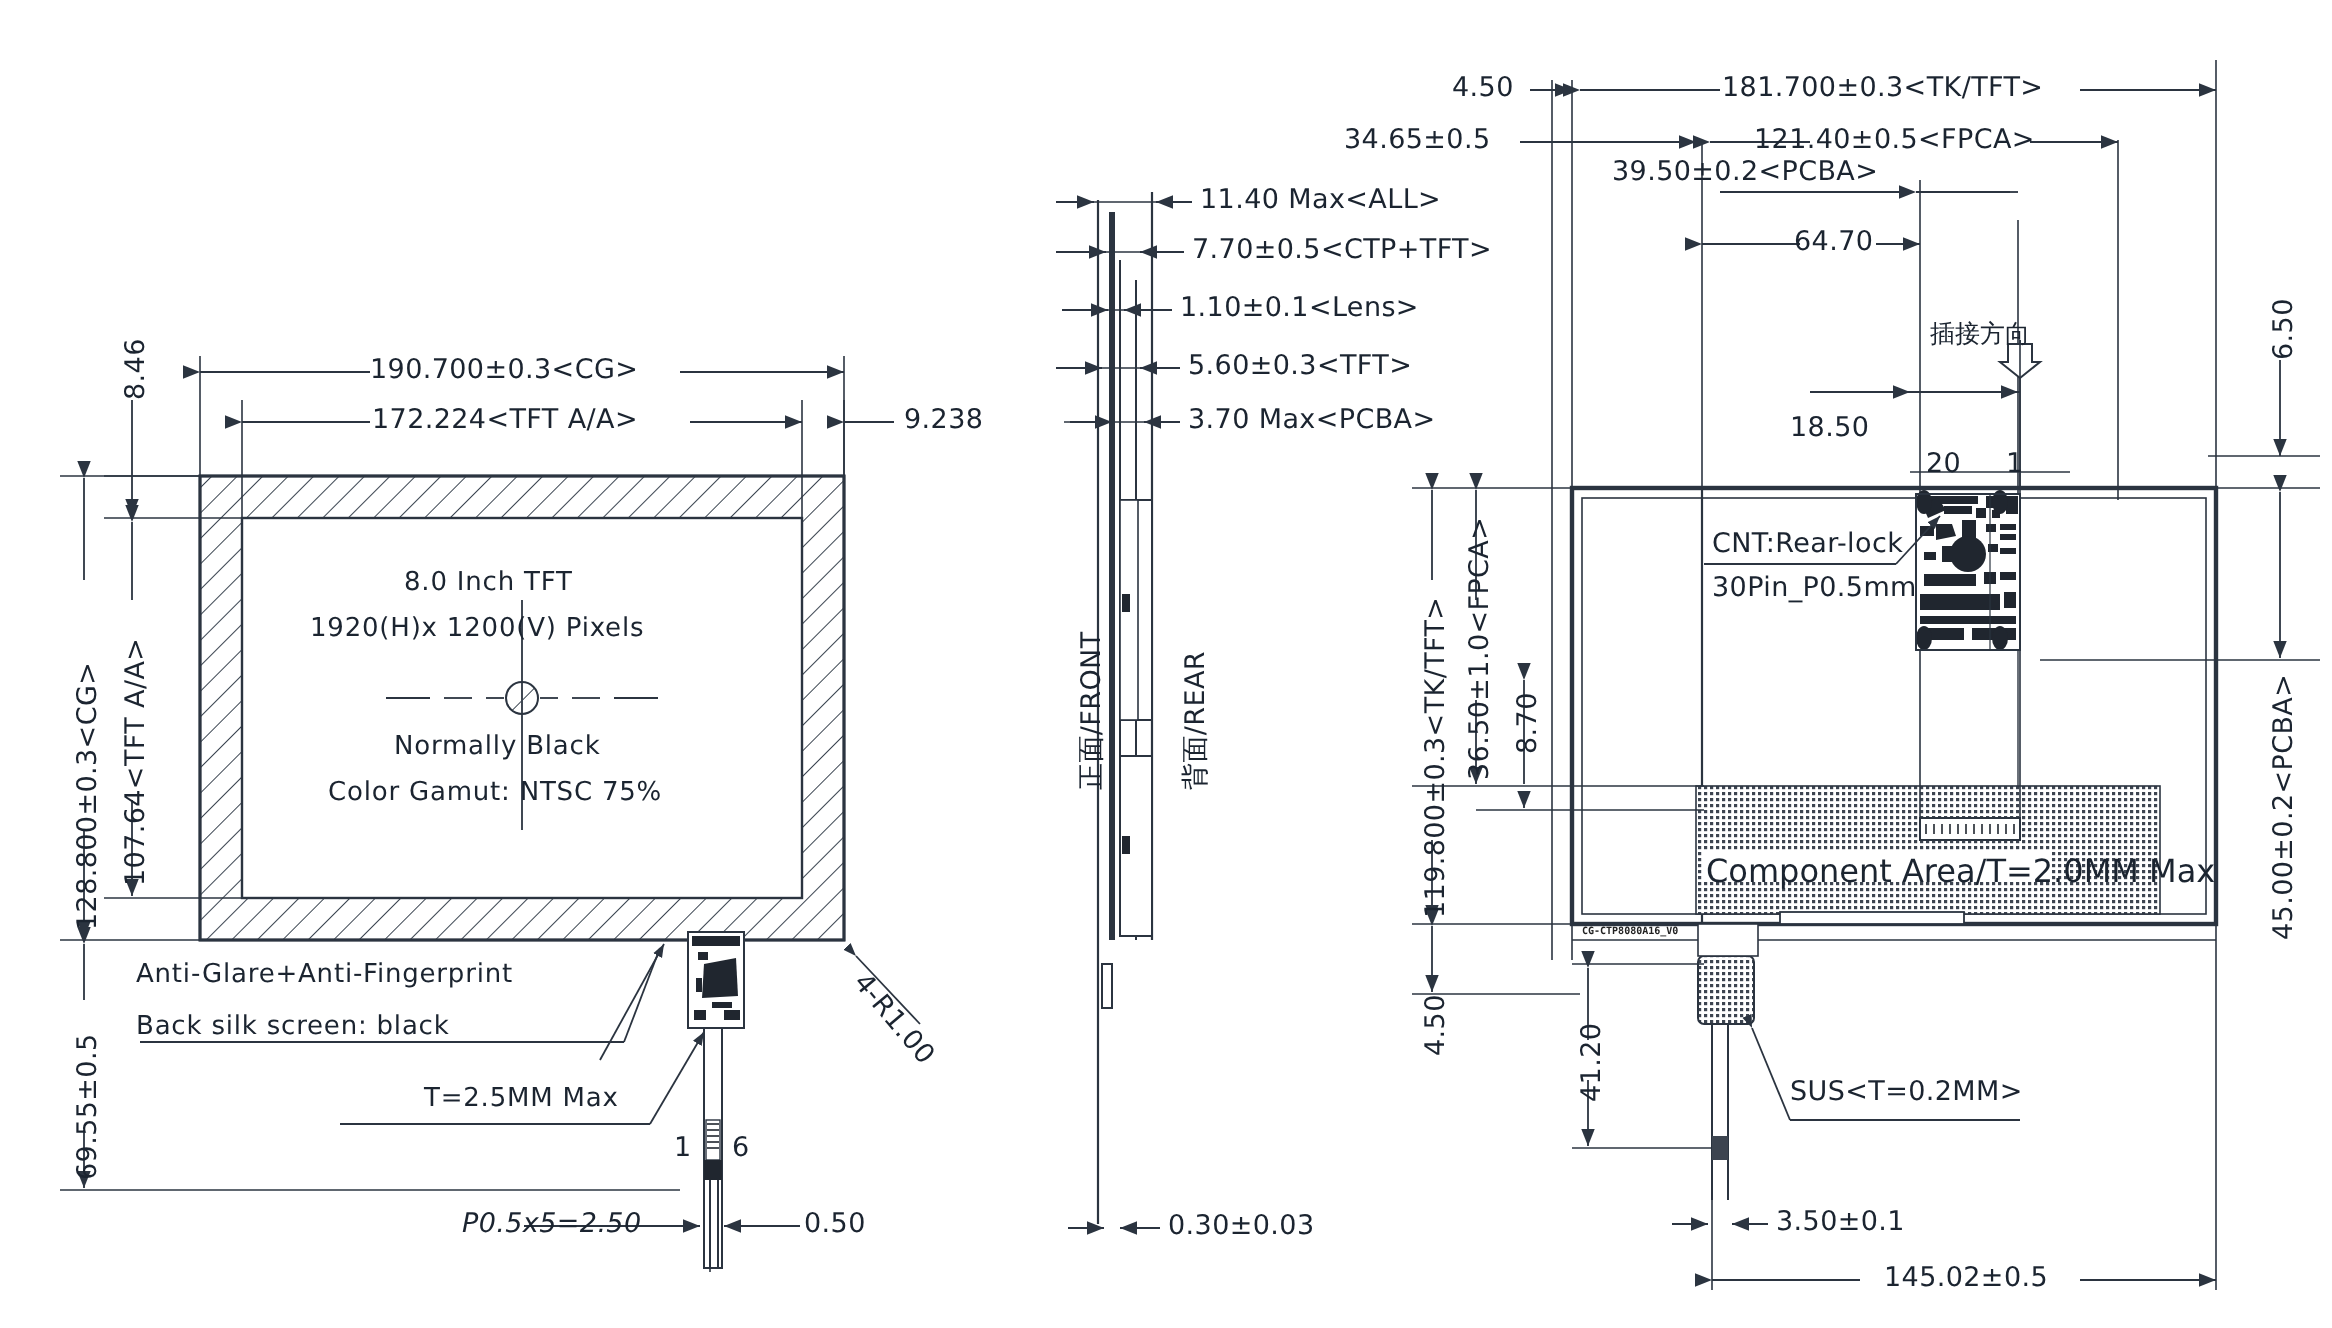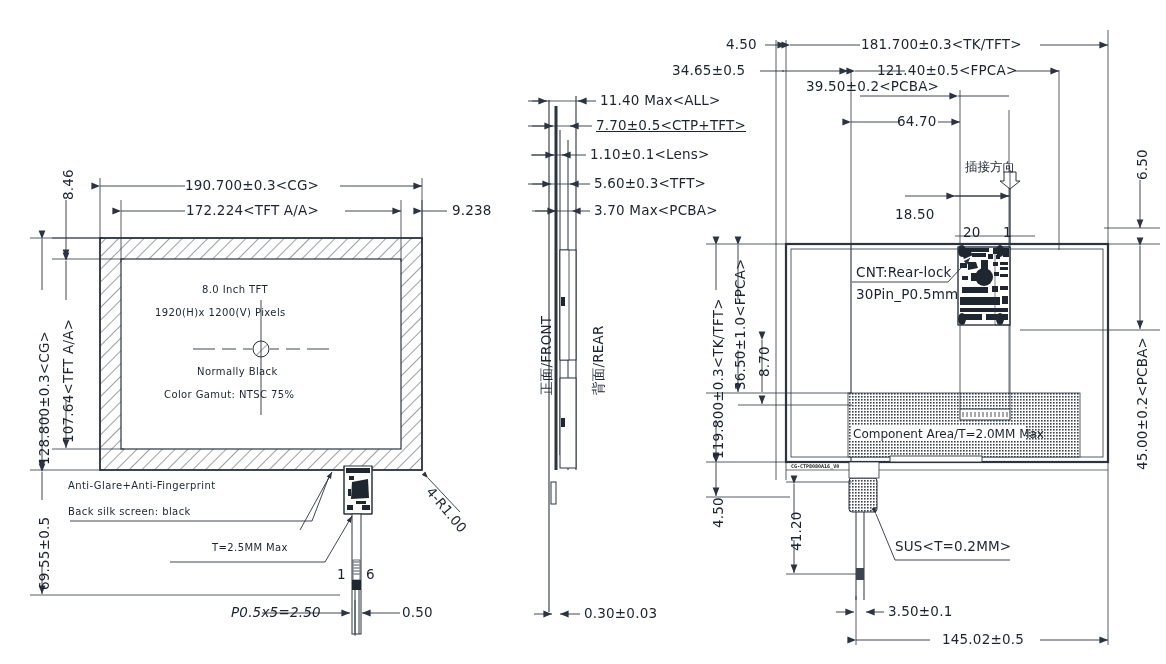--- a/index.html
+++ b/index.html
@@ -5,22 +5,22 @@
   html,body{margin:0;padding:0;background:#ffffff;}
   body{
     width:1166px;height:664px;position:relative;overflow:hidden;
     font-family:"DejaVu Sans",sans-serif;
     color:#1b2430;
   }
   #stage{position:absolute;left:0;top:0;width:1166px;height:664px;}
   svg.layer{position:absolute;left:0;top:0;width:1166px;height:664px;}
   .txt{position:absolute;white-space:pre;font-family:"DejaVu Sans",sans-serif;color:#1b2430;line-height:1;}
   .d{font-size:13.5px;letter-spacing:0.2px;}
-  .dsm{font-size:12px;}
-  .note{font-size:10px;letter-spacing:0.4px;}
+  .dsm{font-size:16px;}
+  .note{font-size:13px;letter-spacing:0.4px;}
   .tiny{font-size:5px;letter-spacing:0px;color:#222;font-weight:bold;}
   .cn{font-size:12.5px;}
   .rot90{transform-origin:0 0;transform:rotate(-90deg);}
   .rotd{transform-origin:0 0;transform:rotate(50deg);}
   .mono{font-family:"DejaVu Sans Mono",monospace;}
 </style>
 </head>
 <body>
 
 <div id="stage">
@@ -332,21 +332,21 @@
   <div class="txt note" style="left:212px;top:543px;">T=2.5MM Max</div>
 
   <div class="txt d" style="left:337px;top:568px;">1</div>
   <div class="txt d" style="left:366px;top:568px;">6</div>
 
   <div class="txt d" style="left:231px;top:606px;font-style:italic;">P0.5x5=2.50</div>
   <div class="txt d" style="left:402px;top:606px;">0.50</div>
   <div class="txt d rotd" style="left:434px;top:485px;">4-R1.00</div>
 
   <div class="txt d" style="left:600px;top:94px;">11.40 Max&lt;ALL&gt;</div>
-  <div class="txt d" style="left:596px;top:119px;text-decoration:underline;">7.70±0.5&lt;CTP+TFT&gt;</div>
+  <div class="txt d" style="left:596px;top:119px;">7.70±0.5&lt;CTP+TFT&gt;</div>
   <div class="txt d" style="left:590px;top:148px;">1.10±0.1&lt;Lens&gt;</div>
   <div class="txt d" style="left:594px;top:177px;">5.60±0.3&lt;TFT&gt;</div>
   <div class="txt d" style="left:594px;top:204px;">3.70 Max&lt;PCBA&gt;</div>
   <div class="txt d" style="left:584px;top:607px;">0.30±0.03</div>
 
   <div class="txt d rot90" style="left:540px;top:395px;">正面/FRONT</div>
   <div class="txt d rot90" style="left:592px;top:395px;">背面/REAR</div>
 
   <div class="txt d" style="left:726px;top:38px;">4.50</div>
   <div class="txt d" style="left:861px;top:38px;">181.700±0.3&lt;TK/TFT&gt;</div>

